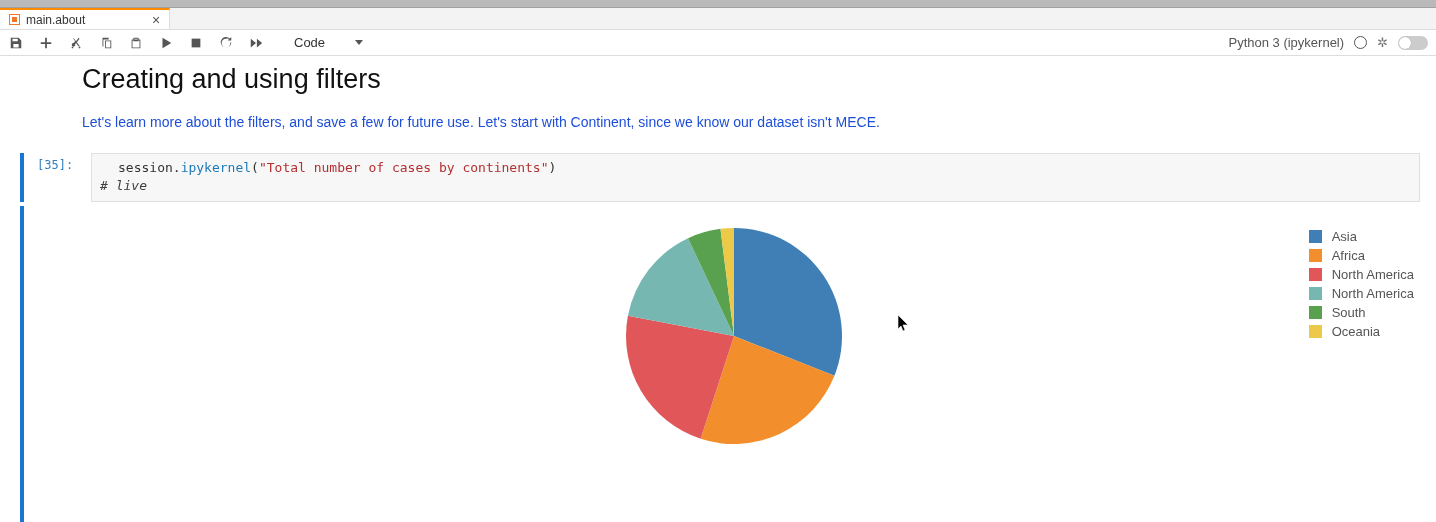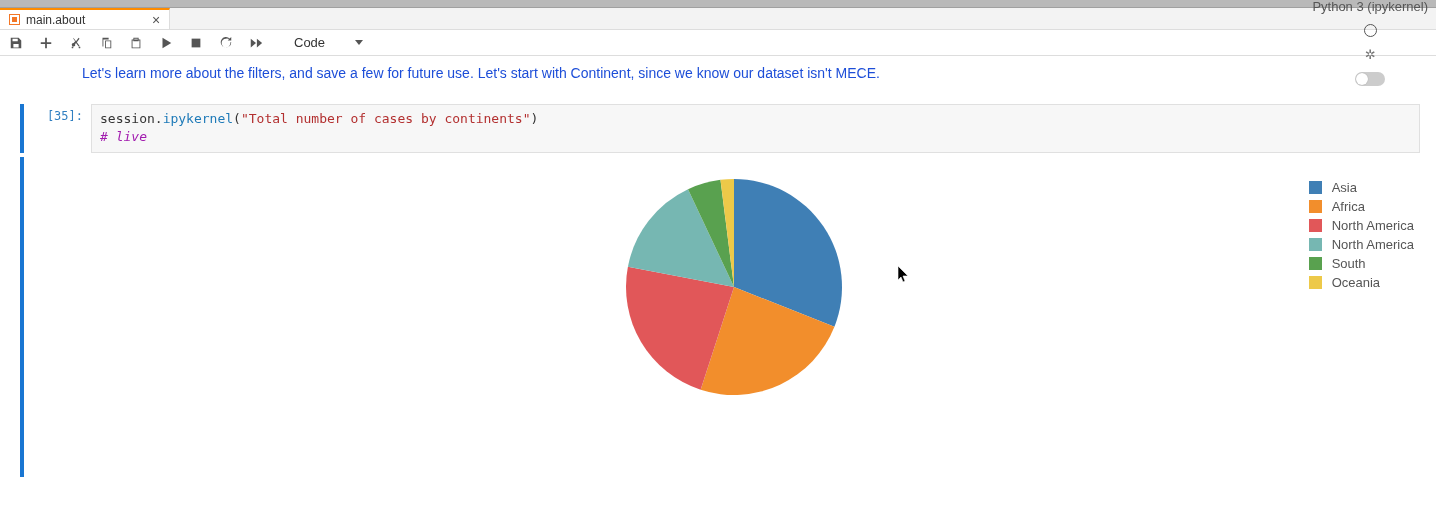--- a/index.html
+++ b/index.html
@@ -96,21 +96,20 @@
     border-left: 4px solid transparent;
     border-right: 4px solid transparent;
     border-top: 5px solid #555;
   }
   .tb-right {
     margin-left: auto;
     display: flex;
     align-items: center;
     gap: 10px;
     color: #555;
-    flex-direction: column;
   }
   .kernel-status {
     width: 13px; height: 13px;
     border: 1.5px solid #555;
     border-radius: 50%;
   }
   .bug-icon { font-size: 13px; color: #777; }
   .toggle {
     width: 30px; height: 14px;
     background: #ccc;
@@ -159,42 +158,42 @@
     background: #1976d2;
     flex-shrink: 0;
   }
   .gutter-gap {
     width: 13px;
     flex-shrink: 0;
   }
   .prompt {
     width: 54px;
     flex-shrink: 0;
-    text-align: right;
+    text-align: left;
     padding-right: 8px;
     font-family: ui-monospace, Menlo, Monaco, monospace;
     font-size: 12px;
     color: #307fc1;
     padding-top: 5px;
   }
   .code-area {
     flex: 1;
     background: #f7f7f7;
     border: 1px solid #e0e0e0;
     padding: 5px 8px;
     font-family: ui-monospace, Menlo, Monaco, monospace;
     font-size: 13px;
     line-height: 1.45;
     white-space: pre;
     color: #333;
   }
-  .tok-var { color: #333; }
+  .tok-var { color: #333; margin-left: 18px; }
   .tok-method { color: #1e7ab8; }
   .tok-string { color: #b33030; }
-  .tok-comment { color: #a21caf; font-style: italic; }
+  .tok-comment { color: #404040; font-style: italic; }
 
   .output-row {
     display: flex;
     align-items: stretch;
     margin-top: 4px;
     min-height: 320px;
     position: relative;
   }
   .output-bar {
     width: 4px;
@@ -306,20 +305,21 @@
     <span class="kernel-status"></span>
     <span class="bug-icon">✲</span>
     <span class="toggle"></span>
   </div>
 </div>
 
 <div class="notebook">
   <div class="nb-content">
 
     <div class="md-cell">
+      <h1>Creating and using filters</h1>
       <p>Let's learn more about the filters, and save a few for future use. Let's start with Continent, since we know our dataset isn't MECE.</p>
     </div>
 
     <div class="code-row">
       <div class="run-indicator"></div>
       <div class="gutter-gap"></div>
       <div class="prompt">[35]:</div>
       <div class="code-area"><span class="tok-var">session.</span><span class="tok-method">ipykernel</span><span>(</span><span class="tok-string">"Total number of cases by continents"</span><span>)</span>
 <span class="tok-comment"># live</span></div>
     </div>

